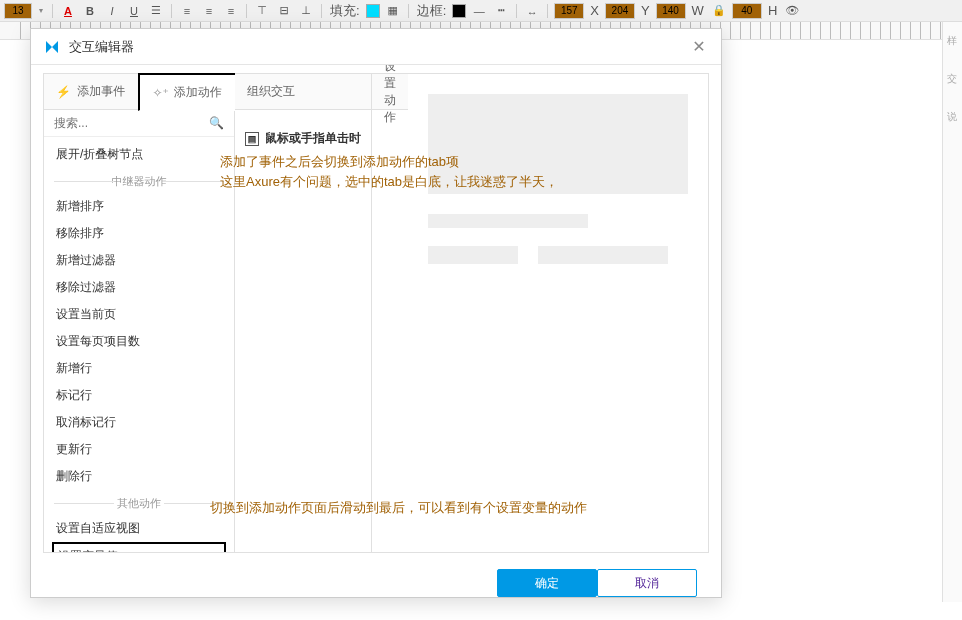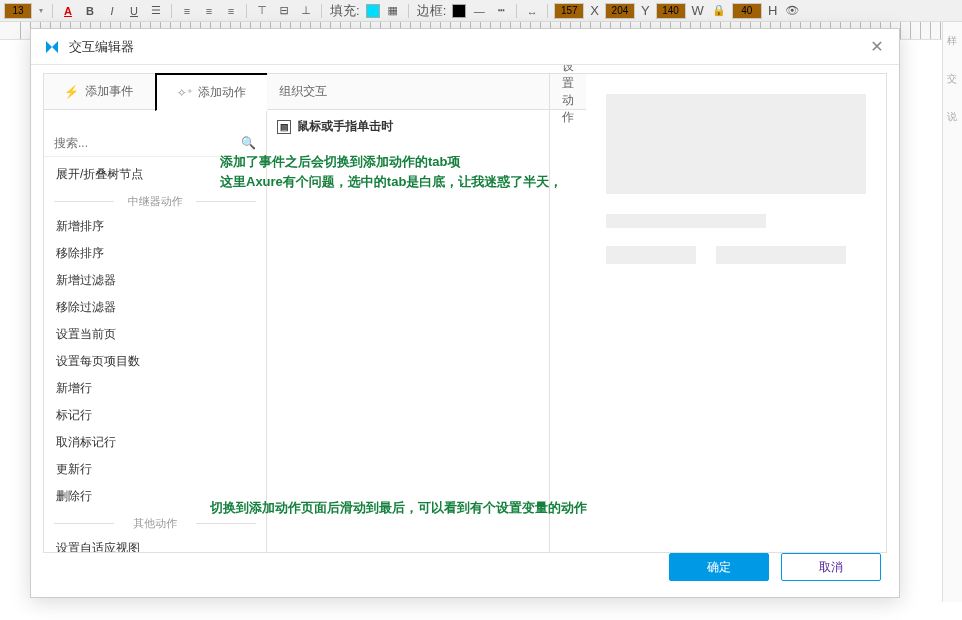--- a/index.html
+++ b/index.html
@@ -13,70 +13,70 @@
     .tb-input { width: 30px; height: 16px; border: 1px solid #ccc; font-size: 10px; text-align: center; background: #a16207; }
     .tb-dropdown { width: 10px; text-align: center; color: #888; font-size: 8px; }
     .tb-color-box { width: 14px; height: 14px; border: 1px solid #aaa; background: #000; }
     .tb-color-box.cyan { background: #0df; }
     
     
     .ruler-area { height: 18px; background: #f8f8f8; border-bottom: 1px solid #e0e0e0; position: relative; }
     .ruler-ticks { position: absolute; left: 20px; right: 0; top: 0; height: 100%; background: repeating-linear-gradient(to right, #bbb 0, #bbb 1px, transparent 1px, transparent 10px); }
     
     
-    .modal { position: absolute; left: 30px; top: 28px; width: 870px; height: 570px; background: #fff; border: 1px solid #ccc; box-shadow: 0 4px 20px rgba(0,0,0,0.15); display: flex; flex-direction: column; }
+    .modal { position: absolute; left: 30px; top: 28px; width: 692px; height: 570px; background: #fff; border: 1px solid #ccc; box-shadow: 0 4px 20px rgba(0,0,0,0.15); display: flex; flex-direction: column; }
     .modal-header { height: 36px; display: flex; align-items: center; padding: 0 12px; border-bottom: 1px solid #e5e5e5; }
     .modal-logo { width: 18px; height: 18px; margin-right: 8px; display: flex; align-items: center; justify-content: center; }
     .modal-logo svg { width: 18px; height: 18px; }
     .modal-title { font-size: 13px; flex: 1; }
     .modal-close { width: 20px; height: 20px; display: flex; align-items: center; justify-content: center; cursor: pointer; color: #888; font-size: 16px; }
     
     .modal-body { flex: 1; display: flex; overflow: hidden; padding: 8px 12px 0 12px; gap: 0; }
     
     
     .left-panel { width: 230px; border: 1px solid #e0e0e0; display: flex; flex-direction: column; background: #fff; }
     .tabs { display: flex; height: 36px; }
     .tab { flex: 1; display: flex; align-items: center; justify-content: center; gap: 6px; cursor: pointer; font-size: 12px; color: #666; border-bottom: 1px solid #e0e0e0; border-right: 1px solid #e0e0e0; background: #fafafa; }
     .tab:last-child { border-right: none; }
     .tab.active { background: #fff; border-bottom: 1px solid #fff; }
     .tab-icon { width: 14px; height: 14px; display: inline-flex; align-items: center; justify-content: center; color: #999; }
     .highlight-box { border: 2px solid #000; margin: -1px; }
     
-    .search-row { display: flex; align-items: center; padding: 6px 10px; border-bottom: 1px solid #eee; margin-top: 20px; }
+    .search-row { display: flex; align-items: center; padding: 6px 10px; border-bottom: 1px solid #eee; }
     .search-input { flex: 1; border: none; outline: none; font-size: 12px; color: #999; }
     .search-icon { color: #aaa; font-size: 12px; }
     
     .action-list { flex: 1; overflow-y: auto; padding: 4px 0; }
     .action-item { padding: 5px 12px; font-size: 12px; color: #333; cursor: pointer; }
     .action-group-label { text-align: center; font-size: 11px; color: #999; padding: 6px 0 4px; position: relative; }
     .action-group-label::before, .action-group-label::after { content: ''; position: absolute; top: 50%; width: 60px; height: 1px; background: #e0e0e0; }
     .action-group-label::before { left: 10px; }
     .action-group-label::after { right: 10px; }
     .action-item.boxed { border: 2px solid #000; margin: 0 8px; padding: 4px 4px; }
     
     
-    .mid-panel { width: 290px; border: 1px solid #e0e0e0; border-left: none; display: flex; flex-direction: column; }
+    .mid-panel { width: 290px; border: 1px solid #e0e0e0; border-left: none; display: flex; flex-direction: column; gap: 12px; }
     .panel-header { height: 36px; display: flex; align-items: center; padding: 0 12px; font-size: 12px; color: #666; border-bottom: 1px solid #e0e0e0; background: #fafafa; }
     .event-row { display: flex; align-items: center; padding: 8px 10px; gap: 6px; font-size: 12px; font-weight: bold; }
     .event-icon { width: 14px; height: 14px; border: 1px solid #555; background: #fff; display: inline-flex; align-items: center; justify-content: center; font-size: 9px; }
     
     
     .right-panel { flex: 1; border: 1px solid #e0e0e0; border-left: none; display: flex; flex-direction: row; }
     .placeholder-area { padding: 20px; }
     .ph-block1 { width: 260px; height: 100px; background: #eee; margin-bottom: 20px; }
     .ph-block2 { width: 160px; height: 14px; background: #eee; margin-bottom: 18px; }
     .ph-row { display: flex; gap: 20px; }
     .ph-block3 { width: 90px; height: 18px; background: #eee; }
     .ph-block4 { width: 130px; height: 18px; background: #eee; }
     
     
-    .annotation { position: absolute; color: #15803d; font-size: 13px; font-weight: bold; line-height: 1.5; pointer-events: none; z-index: 100; }
-    
-    
-    .modal-footer { height: 44px; display: flex; align-items: flex-start; justify-content: flex-end; padding: 0 18px; gap: 12px; }
+    .annotation { position: absolute; color: #a16207; font-size: 13px; font-weight: normal; line-height: 1.5; pointer-events: none; z-index: 100; }
+    
+    
+    .modal-footer { height: 44px; display: flex; align-items: flex-end; justify-content: flex-end; padding: 0 24px; }
     .btn { width: 100px; height: 28px; border: 1px solid #0099e5; border-radius: 2px; font-size: 12px; cursor: pointer; display: flex; align-items: center; justify-content: center; }
     .btn-primary { background: #0099e5; color: #fff; }
     .btn-default { background: #fff; color: #4c1d95; }
     
     
     .right-edge { position: absolute; right: 0; top: 22px; width: 20px; height: 580px; border-left: 1px solid #e0e0e0; background: #fafafa; }
     .tiny-dot { font-size: 10px; color: #aaa; padding: 12px 4px; }
   </style>
 </head>
 <body>

